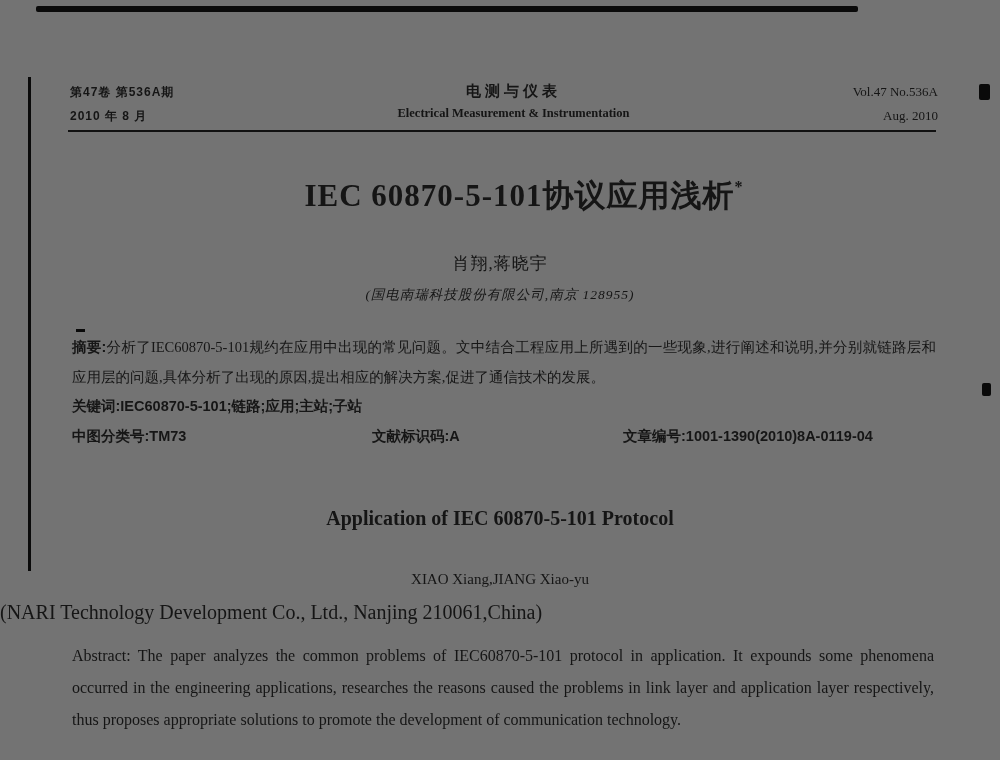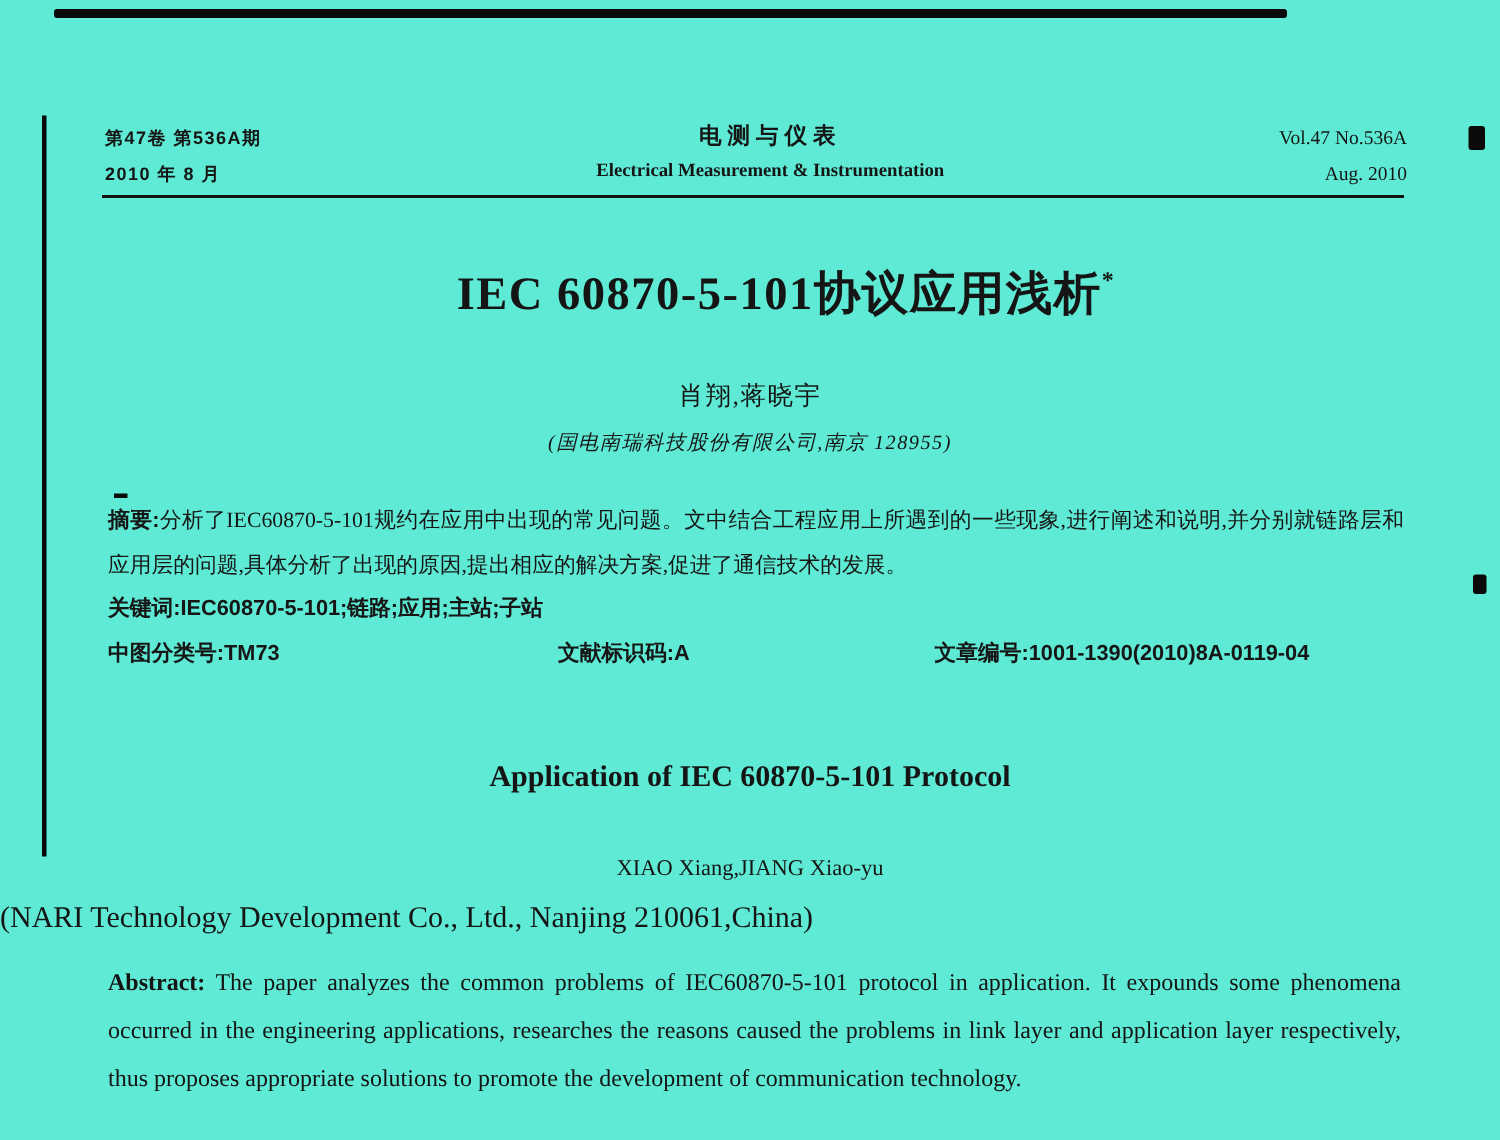--- a/index.html
+++ b/index.html
@@ -4,21 +4,21 @@
 <style>
   html, body {
     margin: 0;
     padding: 0;
     background: #ffffff;
   }
   .page {
     position: relative;
     width: 1000px;
     height: 760px;
-    background: #5eead4;
+    background: #737373;
     overflow: hidden;
     font-family: "Liberation Serif", serif;
     color: #151515;
   }
 
   
   .artifact { position: absolute; background: #0a0a0a; }
   .artifact-top-line   { left: 36px;  top: 6px;   width: 822px; height: 6px; border-radius: 2px; }
   .artifact-left-line  { left: 28px;  top: 77px;  width: 3px;   height: 494px; }
   .artifact-right-mark-1 { left: 979px; top: 84px;  width: 11px; height: 16px; border-radius: 2px; }
@@ -165,21 +165,21 @@
   .abstract-en {
     position: absolute;
     left: 72px;
     width: 862px;
     top: 640px;
     font-size: 16px;
     line-height: 32px;
     text-align: justify;
     margin: 0;
   }
-  .abstract-en b { font-weight: bold; }
+  .abstract-en b { font-weight: normal; }
 </style>
 </head>
 <body>
 
 <div class="page">
 
   <div class="artifact artifact-top-line"></div>
   <div class="artifact artifact-left-line"></div>
   <div class="artifact artifact-right-mark-1"></div>
   <div class="artifact artifact-right-mark-2"></div>

